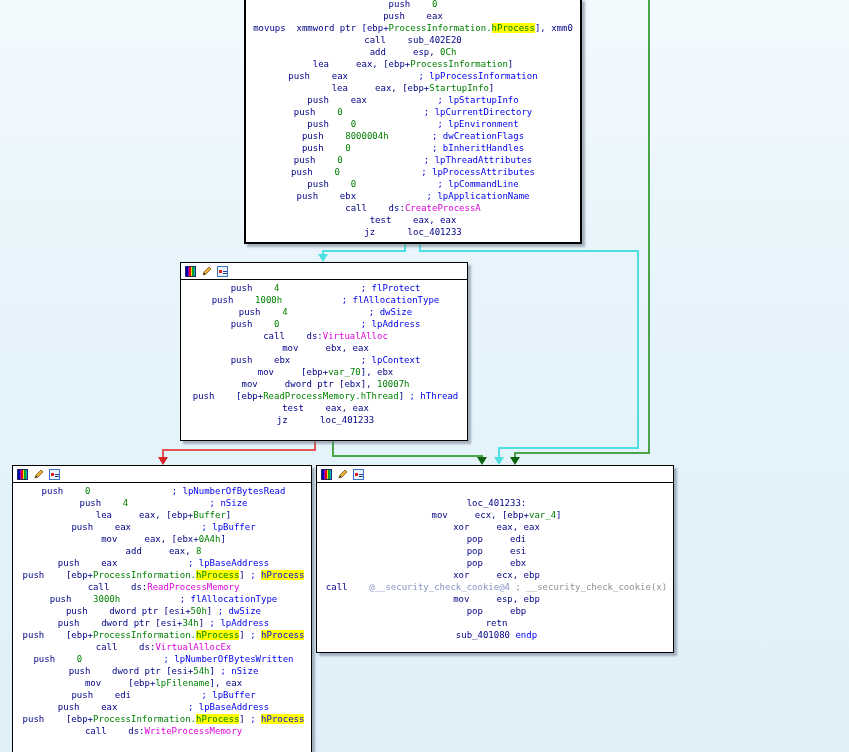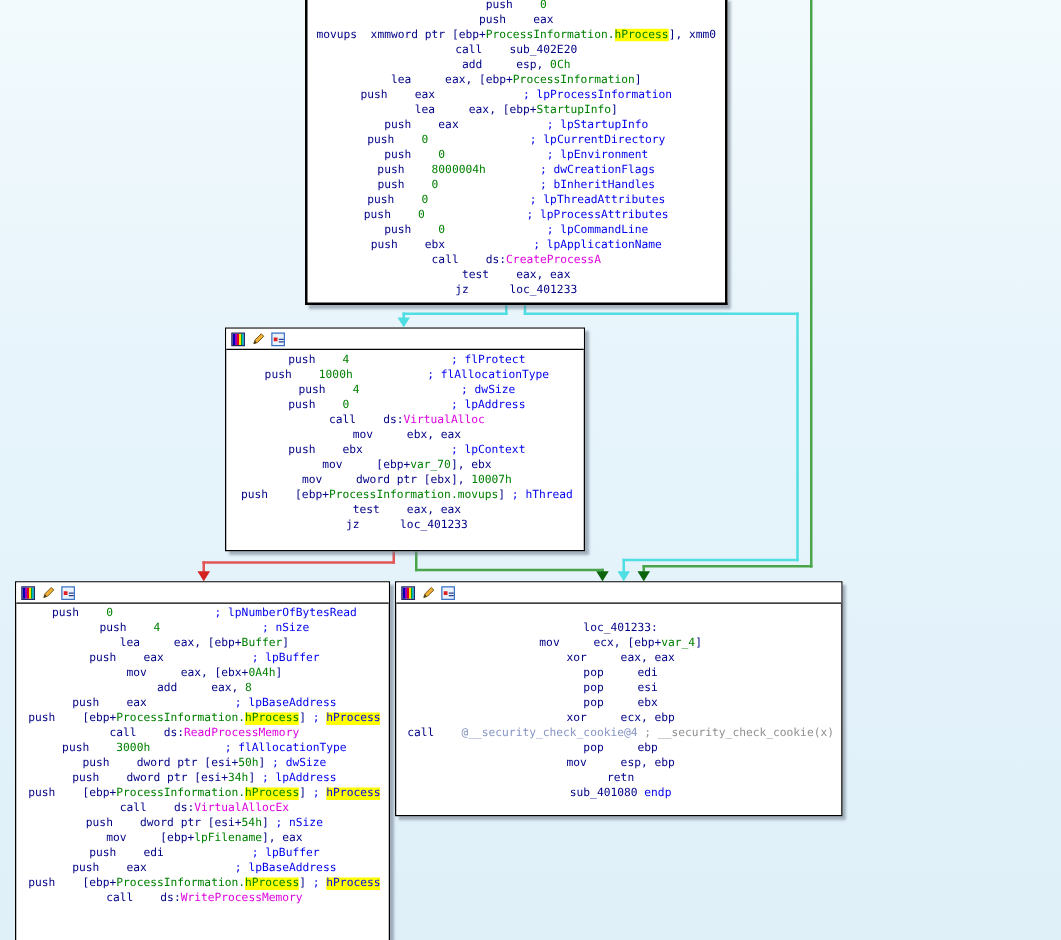--- a/index.html
+++ b/index.html
@@ -125,21 +125,21 @@
     <div class="code">
         <div class="line"><span class="c">push    </span><span class="g">4</span><span class="c">               </span><span class="cm">; flProtect</span></div>
         <div class="line"><span class="c">push    </span><span class="g">1000h</span><span class="c">           </span><span class="cm">; flAllocationType</span></div>
         <div class="line"><span class="c">push    </span><span class="g">4</span><span class="c">               </span><span class="cm">; dwSize</span></div>
         <div class="line"><span class="c">push    </span><span class="g">0</span><span class="c">               </span><span class="cm">; lpAddress</span></div>
         <div class="line"><span class="c">call    ds:</span><span class="a">VirtualAlloc</span></div>
         <div class="line"><span class="c">mov     ebx, eax</span></div>
         <div class="line"><span class="c">push    ebx             </span><span class="cm">; lpContext</span></div>
         <div class="line"><span class="c">mov     [ebp+</span><span class="g">var_70</span><span class="c">], ebx</span></div>
         <div class="line"><span class="c">mov     dword ptr [ebx], </span><span class="g">10007h</span></div>
-        <div class="line"><span class="c">push    [ebp+</span><span class="g">ProcessInformation.movups</span><span class="c">] </span><span class="cm">; hThread</span></div>
+        <div class="line"><span class="c">push    [ebp+</span><span class="g">ReadProcessMemory.hThread</span><span class="c">] </span><span class="cm">; hThread</span></div>
         <div class="line"><span class="c">test    eax, eax</span></div>
         <div class="line"><span class="c">jz      loc_401233</span></div>
       </div>
   </div>
 
   <div class="block" id="b-bl">
     <div class="hdr">
       <span class="ico ico-pal"></span>
       <svg class="ico" viewBox="0 0 11 11">
         <polygon points="2,9 3,6 8,1 10,3 5,8" fill="#f0b038" stroke="#7a5a10" stroke-width="0.8"></polygon>
@@ -155,20 +155,21 @@
         <div class="line"><span class="c">mov     eax, [ebx+</span><span class="g">0A4h</span><span class="c">]</span></div>
         <div class="line"><span class="c">add     eax, </span><span class="g">8</span></div>
         <div class="line"><span class="c">push    eax             </span><span class="cm">; lpBaseAddress</span></div>
         <div class="line"><span class="c">push    [ebp+</span><span class="g">ProcessInformation.</span><span class="g y">hProcess</span><span class="c">] </span><span class="cm">; </span><span class="cm y">hProcess</span></div>
         <div class="line"><span class="c">call    ds:</span><span class="a">ReadProcessMemory</span></div>
         <div class="line"><span class="c">push    </span><span class="g">3000h</span><span class="c">           </span><span class="cm">; flAllocationType</span></div>
         <div class="line"><span class="c">push    dword ptr [esi+</span><span class="g">50h</span><span class="c">] </span><span class="cm">; dwSize</span></div>
         <div class="line"><span class="c">push    dword ptr [esi+</span><span class="g">34h</span><span class="c">] </span><span class="cm">; lpAddress</span></div>
         <div class="line"><span class="c">push    [ebp+</span><span class="g">ProcessInformation.</span><span class="g y">hProcess</span><span class="c">] </span><span class="cm">; </span><span class="cm y">hProcess</span></div>
         <div class="line"><span class="c">call    ds:</span><span class="a">VirtualAllocEx</span></div>
+        <div class="line"><span class="c">push    </span><span class="g">0</span><span class="c">               </span><span class="cm">; lpNumberOfBytesWritten</span></div>
         <div class="line"><span class="c">push    dword ptr [esi+</span><span class="g">54h</span><span class="c">] </span><span class="cm">; nSize</span></div>
         <div class="line"><span class="c">mov     [ebp+</span><span class="g">lpFilename</span><span class="c">], eax</span></div>
         <div class="line"><span class="c">push    edi             </span><span class="cm">; lpBuffer</span></div>
         <div class="line"><span class="c">push    eax             </span><span class="cm">; lpBaseAddress</span></div>
         <div class="line"><span class="c">push    [ebp+</span><span class="g">ProcessInformation.</span><span class="g y">hProcess</span><span class="c">] </span><span class="cm">; </span><span class="cm y">hProcess</span></div>
         <div class="line"><span class="c">call    ds:</span><span class="a">WriteProcessMemory</span></div>
       </div>
   </div>
 
   <div class="block" id="b-br">
@@ -183,20 +184,20 @@
     <div class="code">
         <div class="line"><span class="c"> </span></div>
         <div class="line"><span class="c">loc_401233:</span></div>
         <div class="line"><span class="c">mov     ecx, [ebp+</span><span class="g">var_4</span><span class="c">]</span></div>
         <div class="line"><span class="c">xor     eax, eax</span></div>
         <div class="line"><span class="c">pop     edi</span></div>
         <div class="line"><span class="c">pop     esi</span></div>
         <div class="line"><span class="c">pop     ebx</span></div>
         <div class="line"><span class="c">xor     ecx, ebp</span></div>
         <div class="line"><span class="c">call    </span><span class="s">@__security_check_cookie@4</span><span class="c"> </span><span class="gr">; __security_check_cookie(x)</span></div>
+        <div class="line"><span class="c">mov     esp, ebp</span></div>
         <div class="line"><span class="c">pop     ebp</span></div>
-        <div class="line"><span class="c">mov     esp, ebp</span></div>
         <div class="line"><span class="c">retn</span></div>
         <div class="line"><span class="c">sub_401080 </span><span class="cm">endp</span></div>
       </div>
   </div>
 
 </div>
 
 </body></html>

